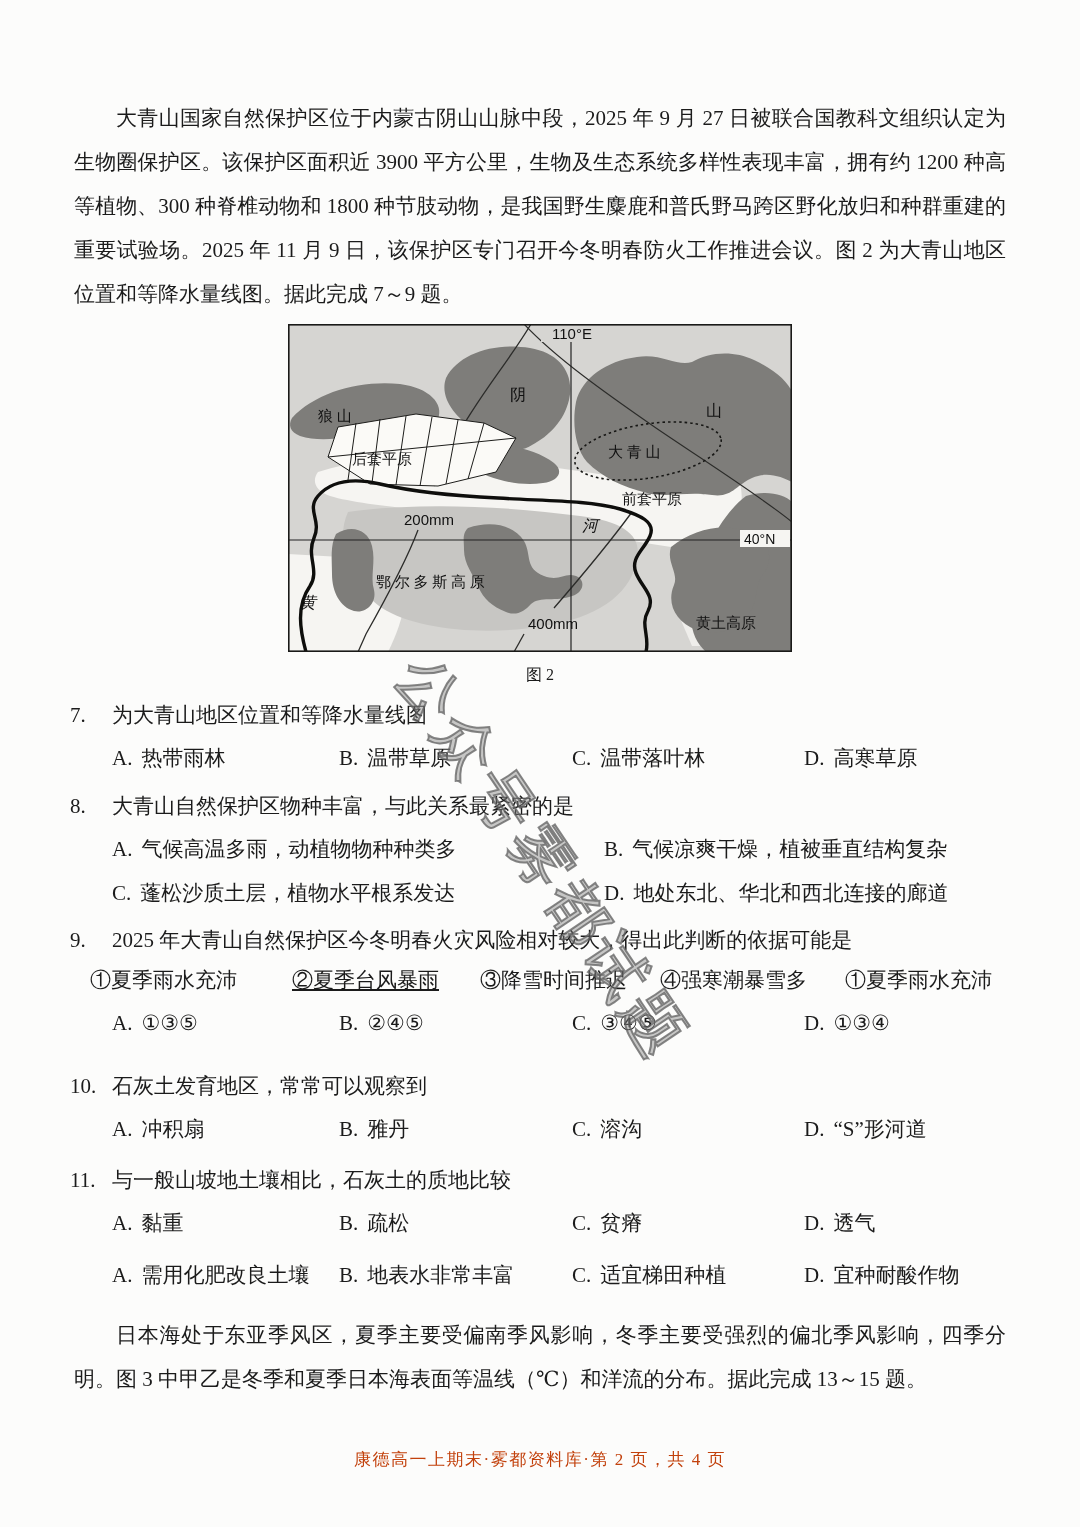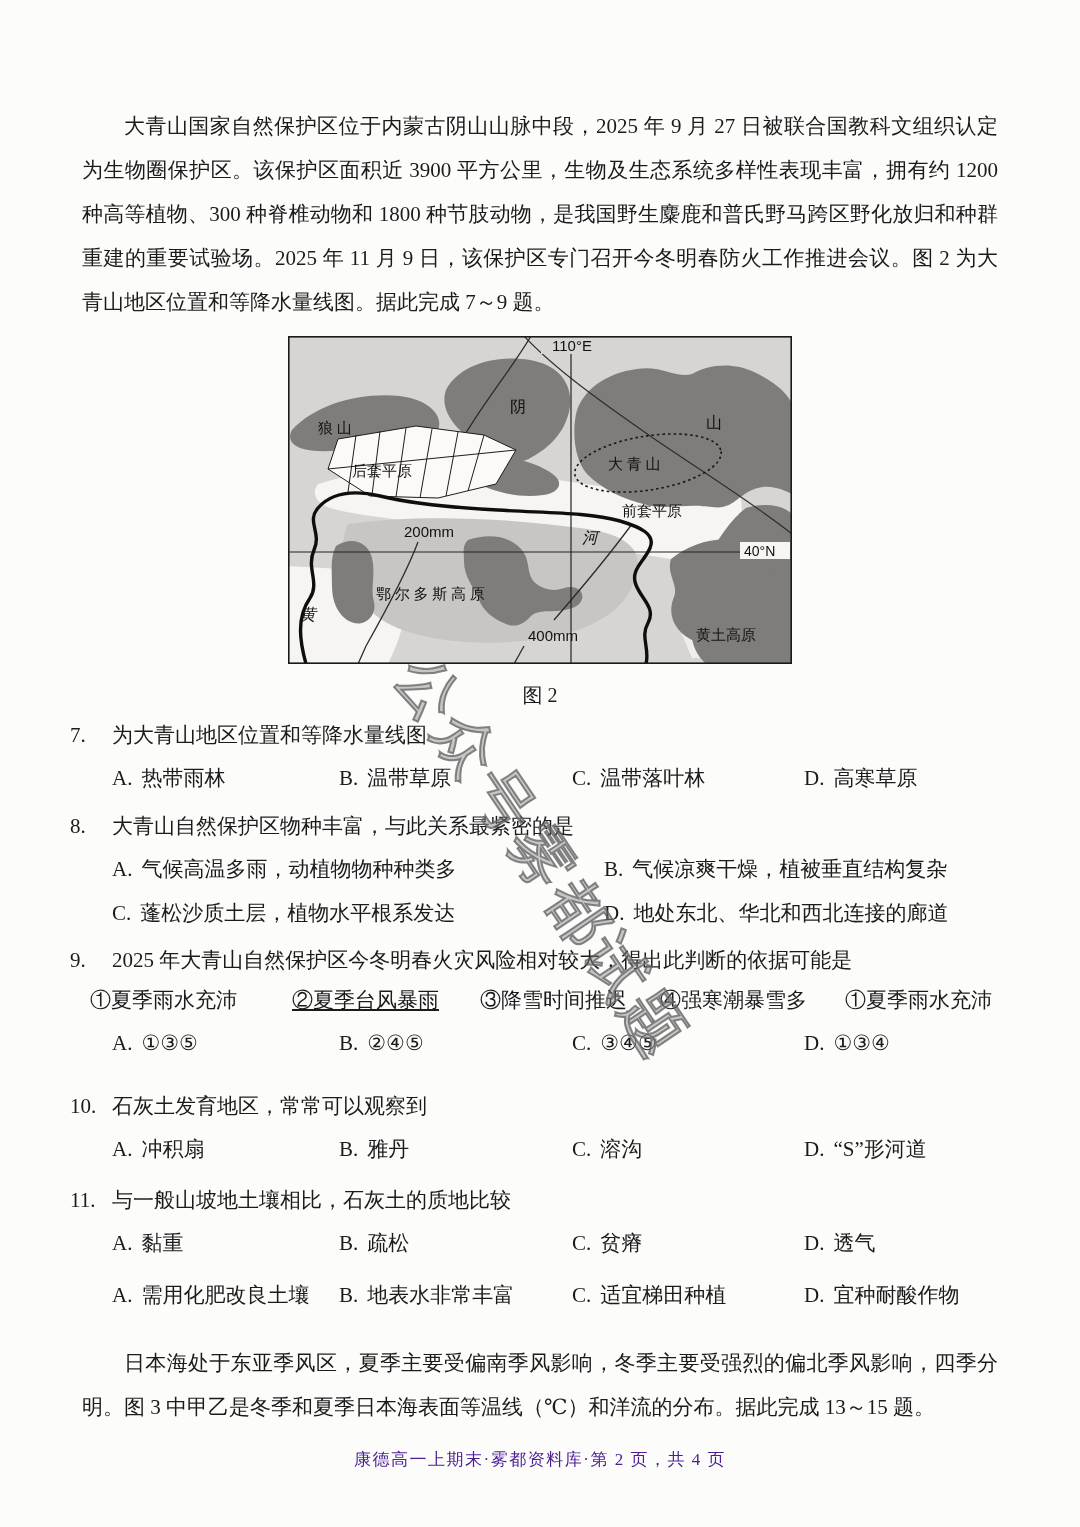--- a/index.html
+++ b/index.html
@@ -7,44 +7,44 @@
     position:relative;
     width:1080px;height:1527px;
     background:#fcfcfb;
     overflow:hidden;
     box-sizing:border-box;
     padding:92px 70px 0 70px;
     font-family:"Liberation Serif","DejaVu Serif",serif;
     color:#1b1b1b;
   }
   .p{
-    margin:12px;
+    margin:4px;
     font-size:21px;
     line-height:2.1;
     text-align:justify;
     text-indent:2em;
   }
-  .map-block{width:504px;margin:8px auto 16px auto;text-align:center;}
+  .map-block{width:504px;margin:8px auto 8px auto;text-align:center;}
   .map-frame{display:block;}
-  .fig-caption{font-size:20px;line-height:30px;margin-top:2px;text-align:center;}
+  .fig-caption{font-size:16px;line-height:30px;margin-top:2px;text-align:center;}
   .q{margin-top:4px;}
   .q-line{display:flex;font-size:21px;line-height:2.0;}
   .q-num{flex:0 0 42px;}
   .q-stem{flex:1;}
   .opts{display:flex;padding-left:42px;font-size:21px;line-height:2.1;}
   .opt{flex:0 0 auto;display:flex;white-space:nowrap;}
   .opt .lab{margin-right:9px;}
   .w227{width:227px;}.w233{width:233px;}.w232{width:232px;}.wauto{width:auto;}
   .opt-wide{width:492px;}
   .subopts{display:flex;padding-left:20px;font-size:21px;line-height:1.9;white-space:nowrap;}
   .sub0{width:202px;}.sub1{width:188px;text-decoration:underline;}.sub2{width:180px;}.sub3{width:185px;}
   .spacer12{height:12px;}
   .footer{
     position:absolute;left:0;top:1448px;width:1080px;
-    text-align:center;color:#4c1d95;font-size:17px;letter-spacing:1.5px;
+    text-align:center;color:#c2410c;font-size:17px;letter-spacing:1.5px;
   }
   .watermark{
     position:absolute;left:446px;top:640px;
     transform:rotate(56deg);transform-origin:top left;
     font-size:62px;letter-spacing:5px;white-space:nowrap;
     color:rgba(255,255,255,0.05);
     -webkit-text-stroke:2px rgba(95,95,95,0.75);
     text-shadow:0 0 1px rgba(110,110,110,0.4);
     pointer-events:none;z-index:5;
     font-family:"Liberation Serif","DejaVu Serif",serif;

